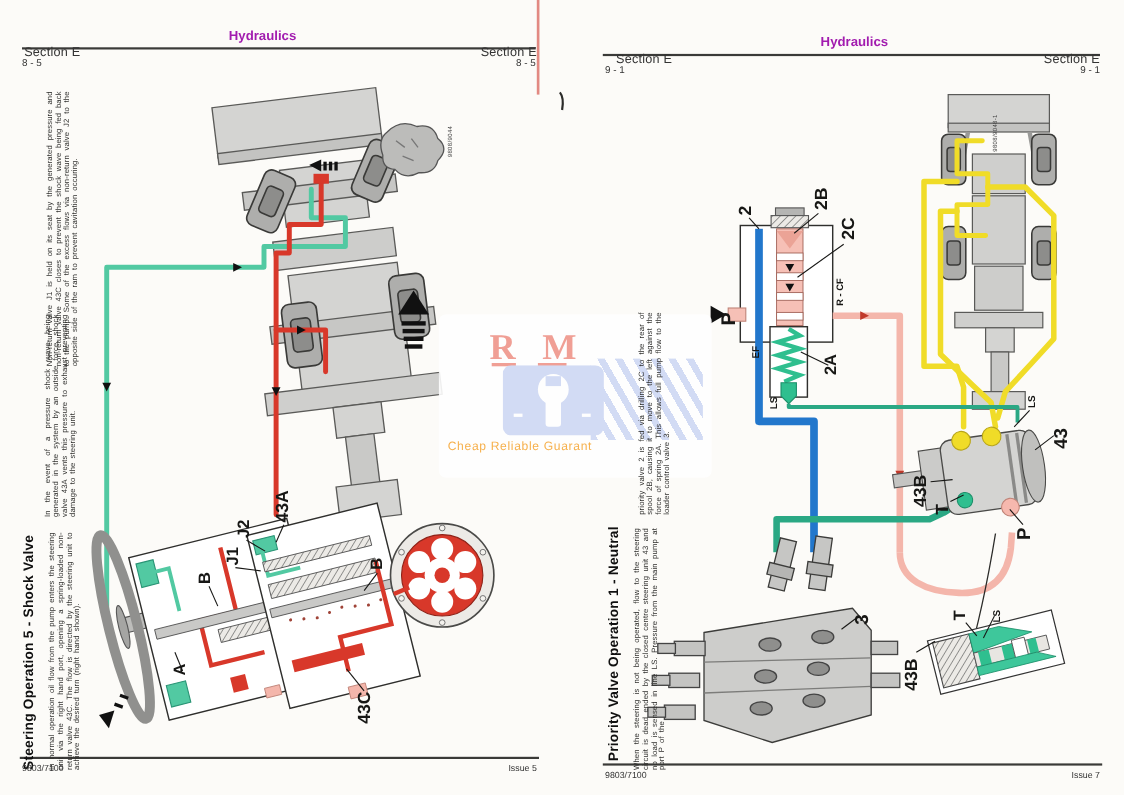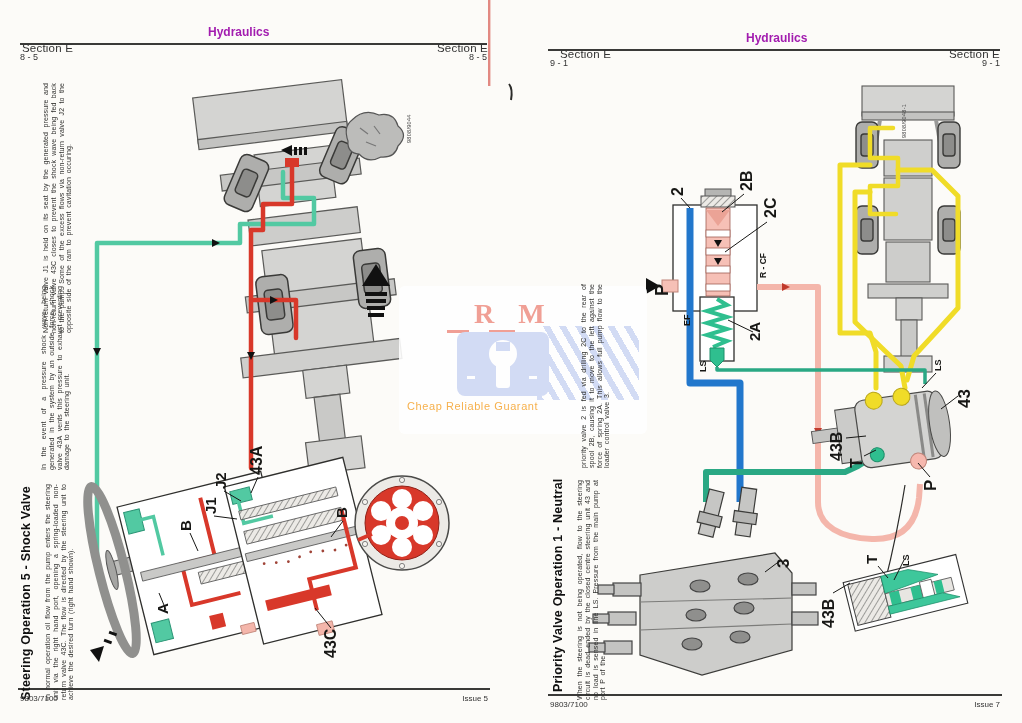--- a/index.html
+++ b/index.html
@@ -15,21 +15,21 @@
   .para{font-size:7px;line-height:1.12;text-align:justify;color:#30302e;
         letter-spacing:.12px;word-spacing:1.6px;}
   .ptitle{font-size:12.5px;font-weight:bold;white-space:nowrap;color:#101010;letter-spacing:.2px;}
   .figcode{font-size:5.5px;color:#444;letter-spacing:.3px;white-space:nowrap;}
   .lbl{font-family:"Liberation Sans",sans-serif;font-weight:bold;fill:#171715;}
   .lbs{font-family:"Liberation Sans",sans-serif;font-weight:bold;fill:#171715;}
   
   .wm{position:absolute;left:399px;top:286px;width:248px;height:148px;z-index:5;
       background:#fff;border-radius:6px;opacity:.9;}
   .wm-letters{position:absolute;left:46px;top:12px;font-family:"Liberation Serif",serif;
-      font-weight:bold;font-size:28px;color:#ef968b;letter-spacing:6px;margin-left:29px;}
+      font-weight:bold;font-size:33px;color:#ef968b;letter-spacing:6px;}
   .wm-ul{position:absolute;height:3px;background:#ef968b;top:44px;}
   .wm-stripes{position:absolute;left:138px;top:40px;width:102px;height:74px;
       background:repeating-linear-gradient(60deg,#ced8f4 0 6px,rgba(0,0,0,0) 6px 14px);}
   .wm-tag{position:absolute;left:8px;top:114px;font-size:11px;font-weight:normal;
       color:#f6a93b;letter-spacing:.6px;white-space:nowrap;}
   .txt{z-index:10;}
 </style>
 </head>
 <body>
 

